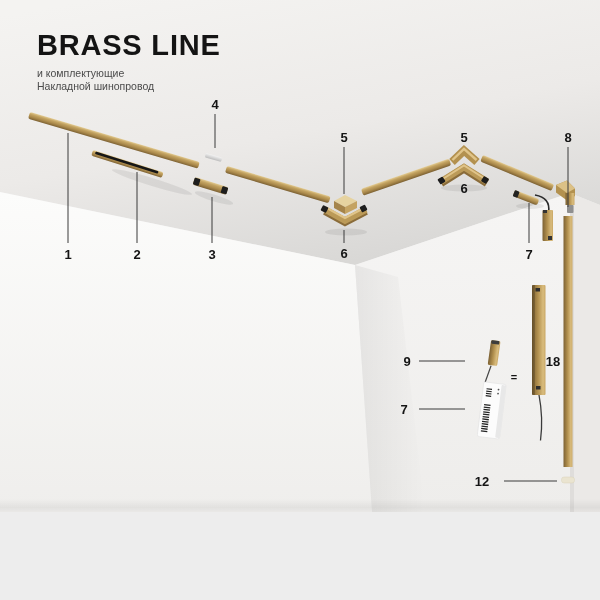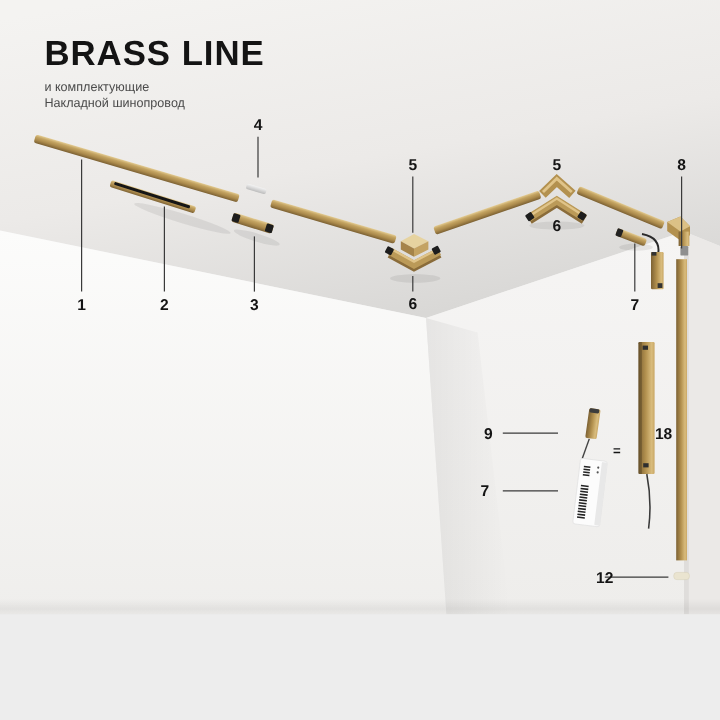--- a/index.html
+++ b/index.html
@@ -214,21 +214,21 @@
         <span class="callout" style="left: 215px; top: 104px;">4</span>
         <span class="callout" style="left: 344px; top: 137px;">5</span>
         <span class="callout" style="left: 344px; top: 253px;">6</span>
         <span class="callout" style="left: 464px; top: 137px;">5</span>
         <span class="callout" style="left: 464px; top: 188px;">6</span>
         <span class="callout" style="left: 529px; top: 254px;">7</span>
         <span class="callout" style="left: 568px; top: 137px;">8</span>
         <span class="callout" style="left: 407px; top: 361px;">9</span>
         <span class="callout" style="left: 404px; top: 409px;">7</span>
         <span class="callout" style="left: 553px; top: 361px;">18</span>
-        <span class="callout" style="left: 504px; top: 481px;">12</span>
+        <span class="callout" style="left: 482px; top: 481px;">12</span>
         <span class="callout eq" style="left: 514px; top: 377px;">=</span>
       </div>
   </div>
 
   <div class="floor-shadow"></div>
 
   <div class="header">
     <div class="title">BRASS LINE</div>
     <div class="subtitle">
       <div>и комплектующие</div>

